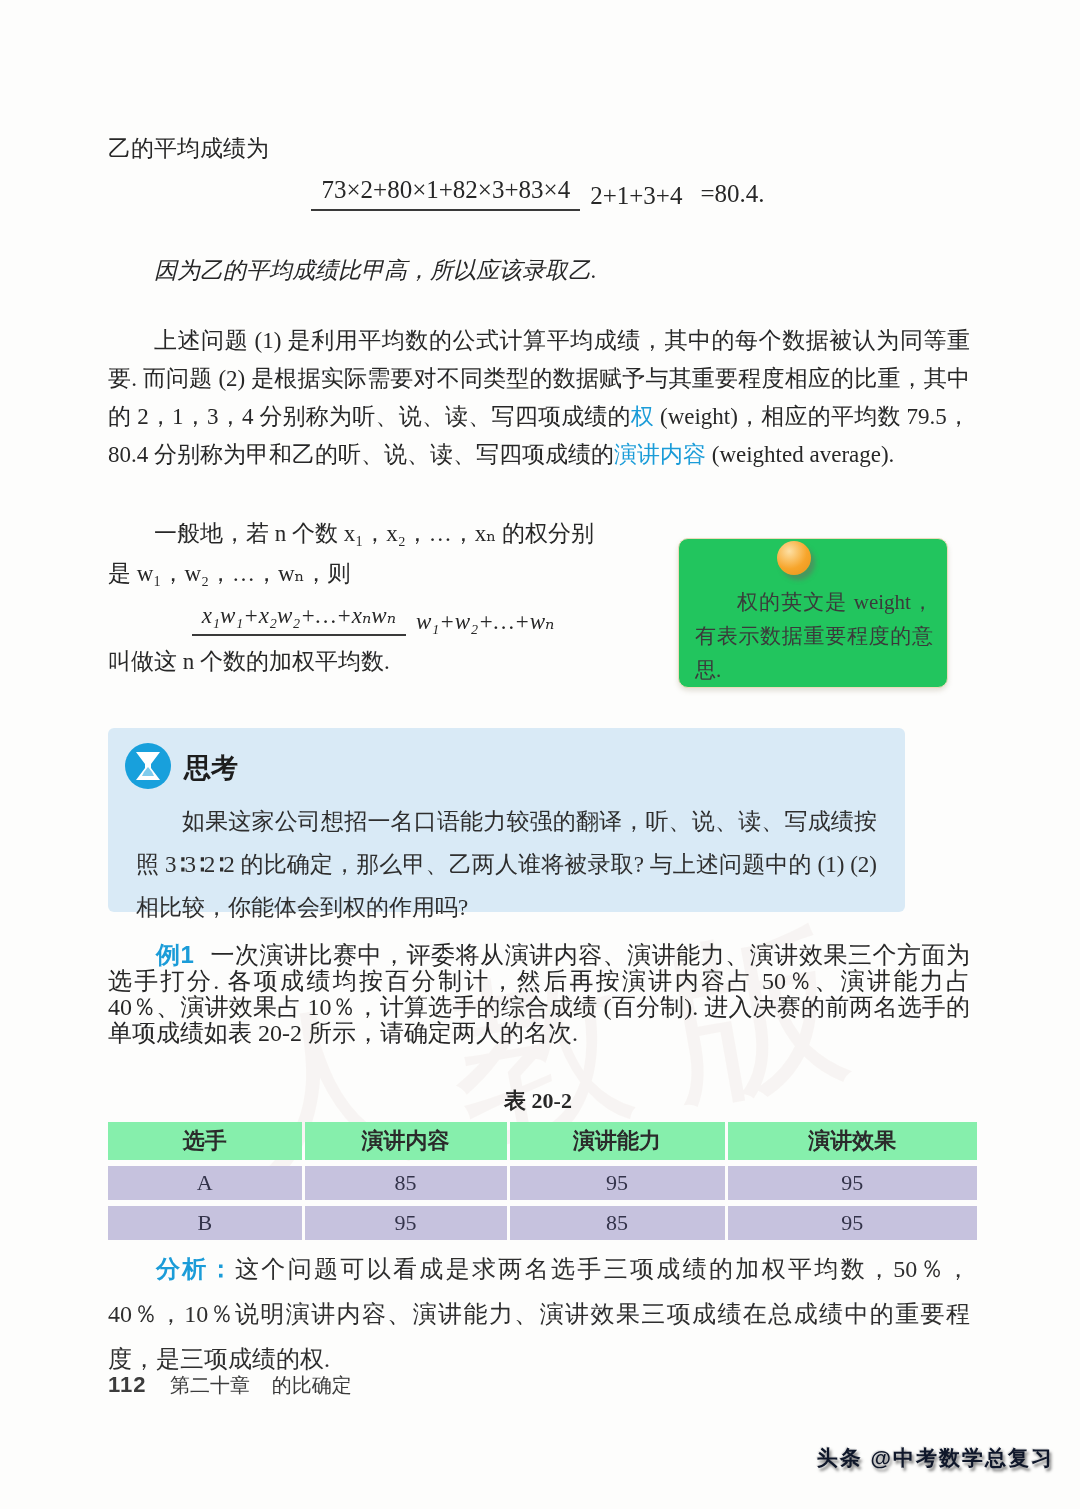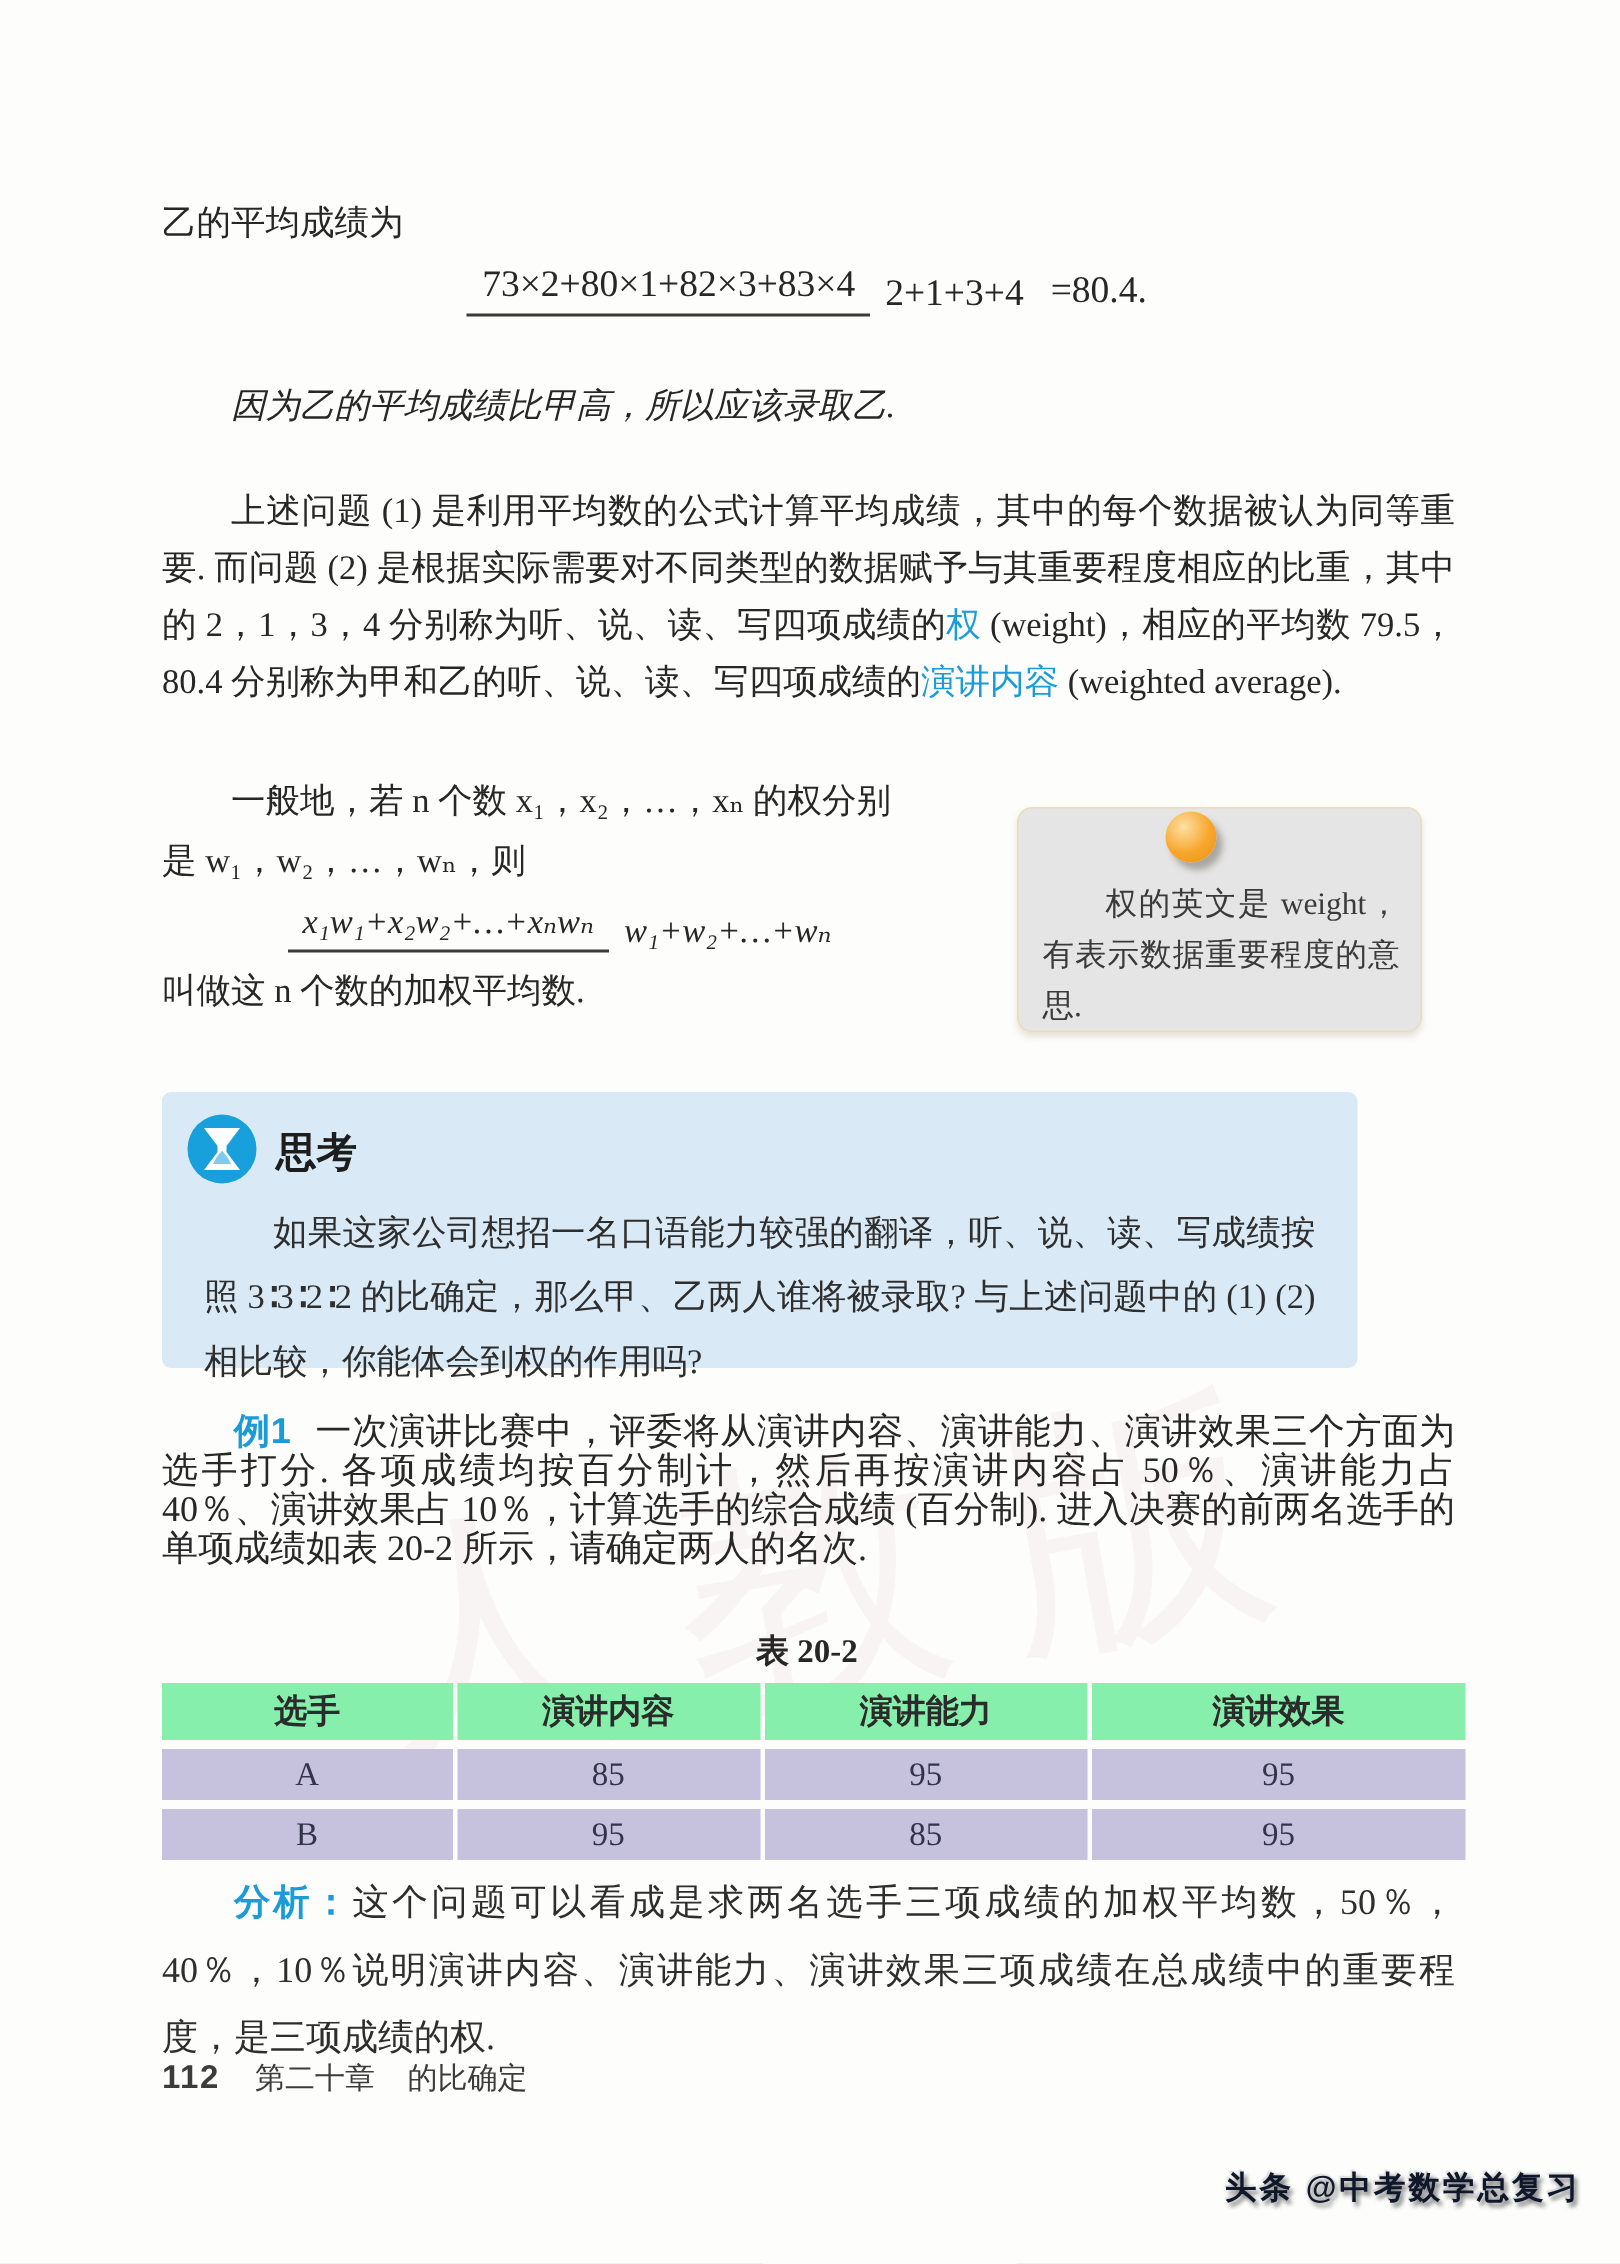--- a/index.html
+++ b/index.html
@@ -33,21 +33,21 @@
   #weight-para{left:108px;top:322px;width:862px;}
 
   
   #general{left:108px;top:514px;width:540px;}
   #general .gline{font-size:23px;line-height:40px;text-align:justify;}
   #general .formula-row{font-size:23px;margin:8px 0 6px;}
 
   
   #note{
     left:678px;top:538px;width:268px;height:148px;
-    background:#e5e5e5;border:1px solid #ecdcba;border-radius:10px;
+    background:#22c55e;border:1px solid #ecdcba;border-radius:10px;
     box-shadow:0 3px 5px rgba(150,140,110,.25);
   }
   #note .pin{
     position:absolute;left:98px;top:2px;width:34px;height:34px;border-radius:50%;
     background:radial-gradient(circle at 36% 30%, #fde0a4 0%, #f7a52b 55%, #e8931a 100%);
     box-shadow:4px 5px 4px rgba(110,105,95,.5);
   }
   #note .note-text{
     position:absolute;left:16px;top:46px;right:14px;
     font-size:21px;line-height:34px;text-indent:2em;color:#3a3a3a;text-align:justify;

